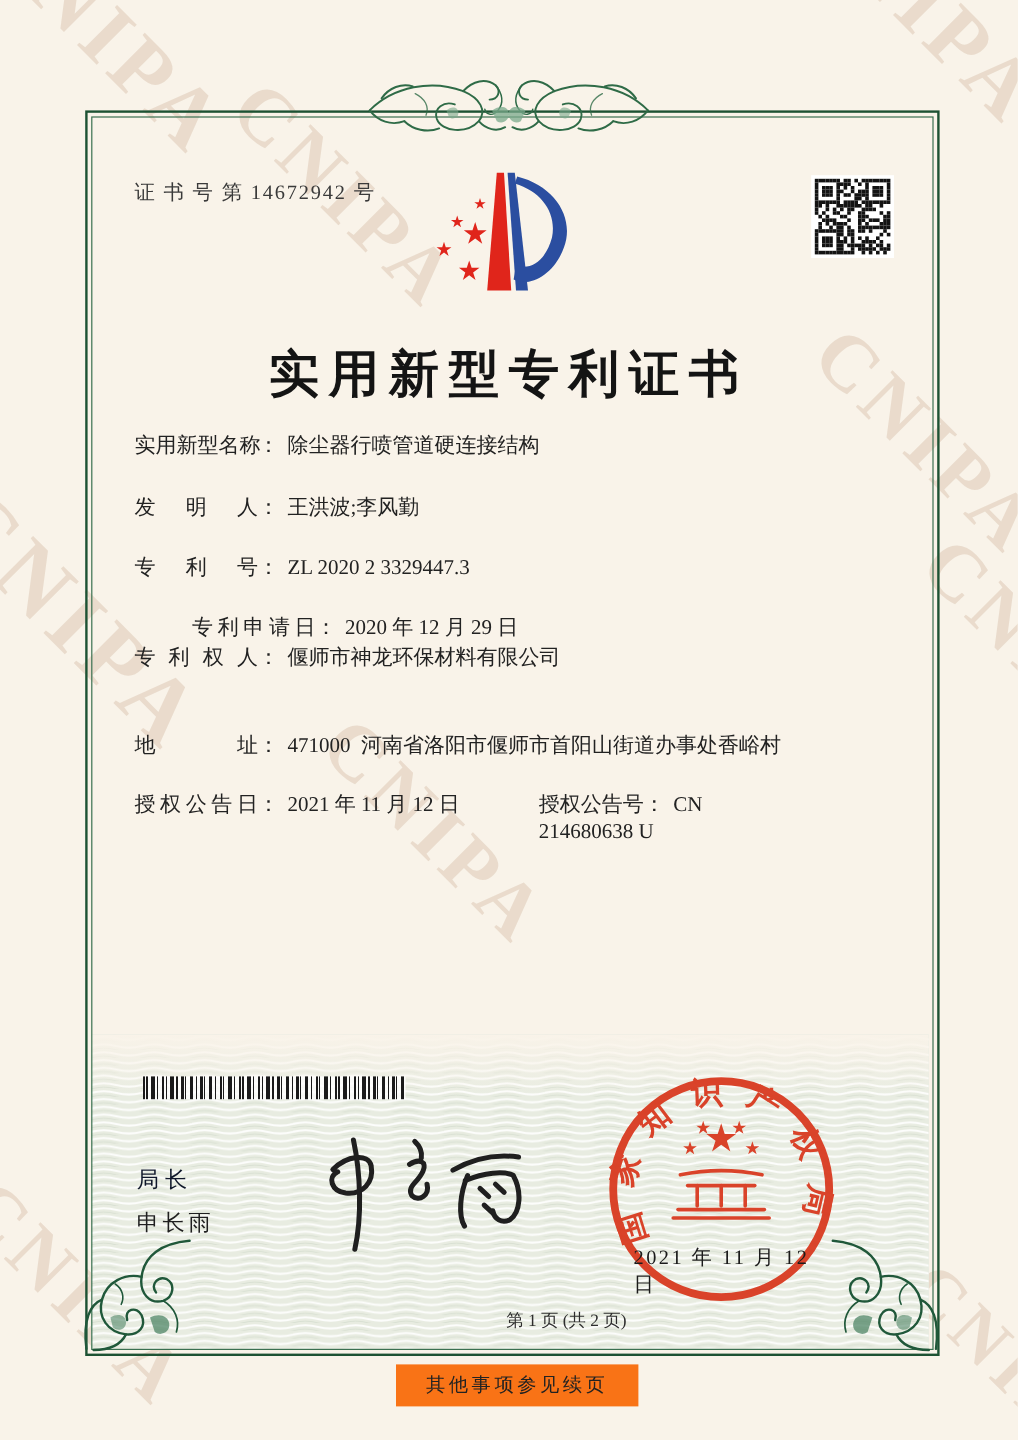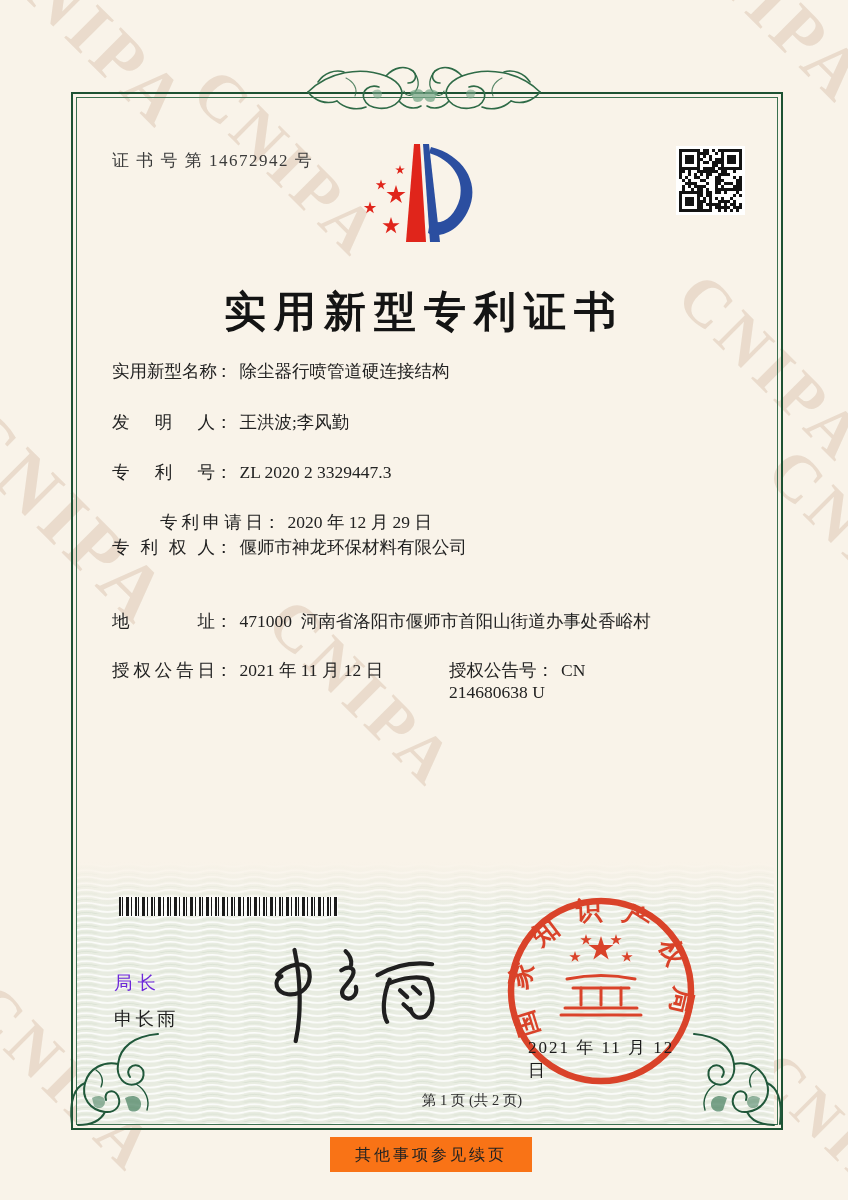--- a/index.html
+++ b/index.html
@@ -55,21 +55,21 @@
   
   .barcode{
     position:absolute;left:119px;top:897px;width:219px;height:19px;z-index:6;
     background-color:rgba(255,255,255,0.75);
     background-image:repeating-linear-gradient(90deg,
       #1a1a1a 0 2px,rgba(0,0,0,0) 2px 3px,
       #1a1a1a 3px 4px,rgba(0,0,0,0) 4px 7px,
       #1a1a1a 7px 10px,rgba(0,0,0,0) 10px 12px,
       #1a1a1a 12px 13px,rgba(0,0,0,0) 13px 16px);
   }
-  .director-title{position:absolute;left:114px;top:970px;font-size:18.5px;letter-spacing:5px;z-index:6;color:#6d28d9;}
+  .director-title{position:absolute;left:114px;top:970px;font-size:18.5px;letter-spacing:5px;z-index:6;color:#0f172a;}
   .director-name{position:absolute;left:114px;top:1006px;font-size:18.5px;letter-spacing:3px;z-index:6;color:#1f1f1f;}
   .signature{position:absolute;left:250px;top:936px;z-index:7;transform:rotate(-2deg);}
   .seal{position:absolute;left:503px;top:893px;z-index:7;opacity:0.95;}
   .seal-date{
     position:absolute;left:528px;top:1036px;width:160px;z-index:8;
     font-size:17px;letter-spacing:2px;color:#1b1b1b;white-space:pre-wrap;
   }
   .page-num{position:absolute;left:0;top:1091px;width:100%;text-align:center;font-size:14.5px;color:#2e2e2e;z-index:6;white-space:pre-wrap;padding-left:48px;}
   .foot-note{
     position:absolute;left:330px;top:1137px;width:202px;height:35px;z-index:6;

